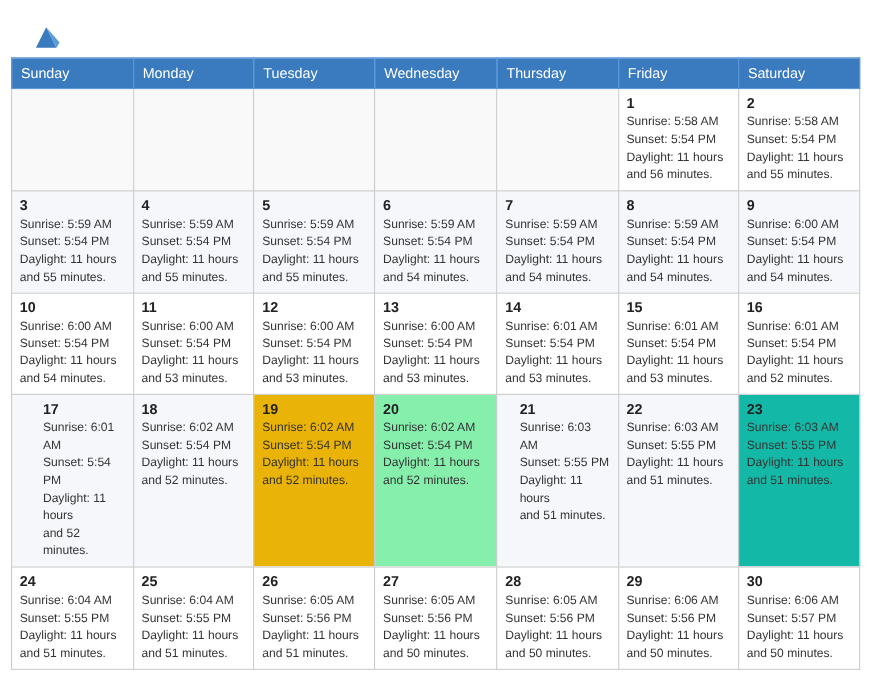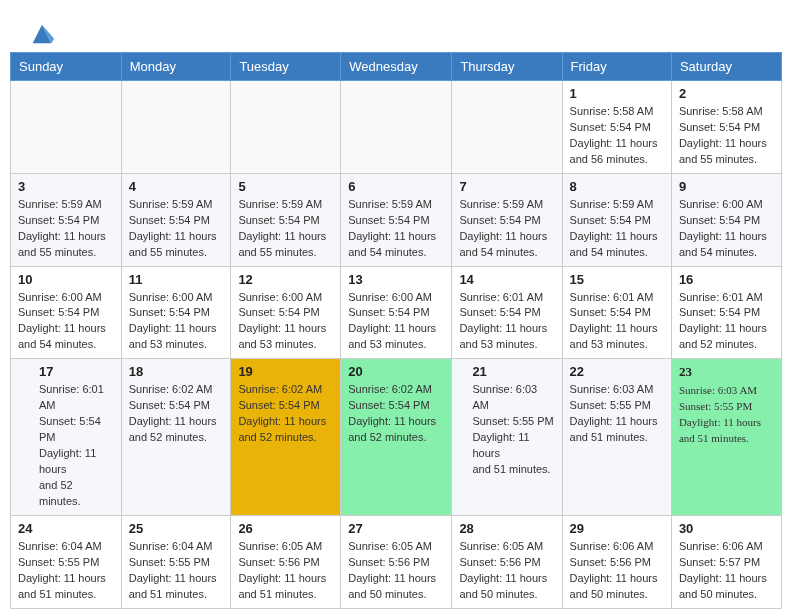--- a/index.html
+++ b/index.html
@@ -289,21 +289,21 @@
 Daylight: 11 hours
 and 51 minutes.</div>
         </td>
         <td class="has-data" style="background-color: rgb(245, 247, 250);">
           <span class="day-number">22</span>
           <div class="day-info" style="white-space: pre-line;">Sunrise: 6:03 AM
 Sunset: 5:55 PM
 Daylight: 11 hours
 and 51 minutes.</div>
         </td>
-        <td class="has-data" style="background-color: #86efac; font-family: Liberation Serif, serif;">
+        <td class="has-data" style="background-color: #14b8a6;">
           <span class="day-number">23</span>
           <div class="day-info" style="white-space: pre-line;">Sunrise: 6:03 AM
 Sunset: 5:55 PM
 Daylight: 11 hours
 and 51 minutes.</div>
         </td>
       </tr>
       <tr>
         <td class="has-data">
           <span class="day-number">24</span>

